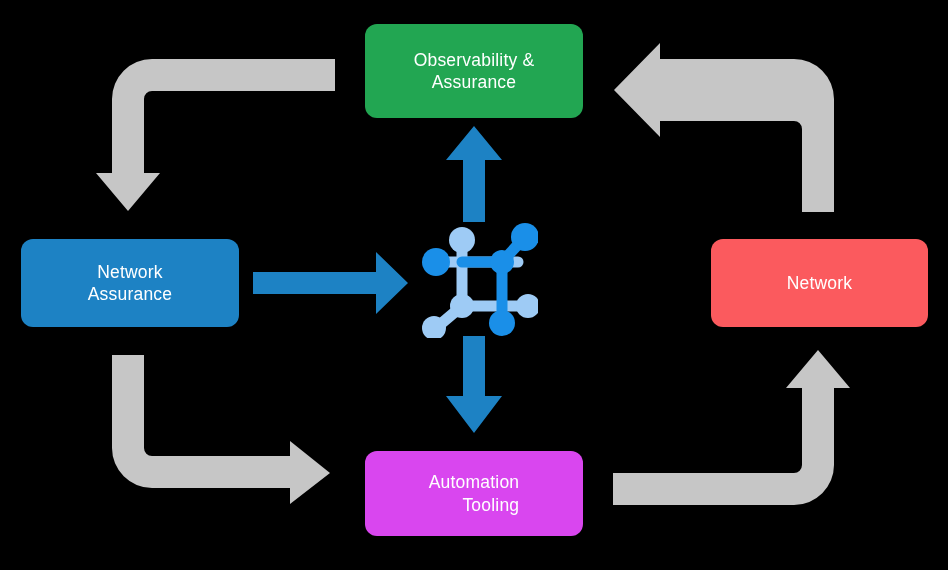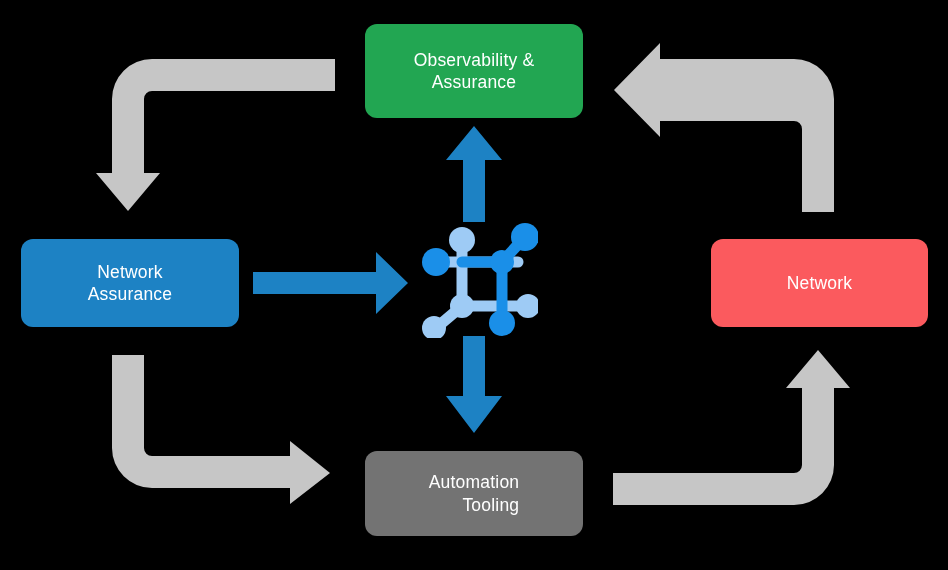--- a/index.html
+++ b/index.html
@@ -80,20 +80,20 @@
         <span style="display: block;">Assurance</span>
       </span>
   </div>
 
   <div class="node-box" id="box-infrastructure" style="background:#fb5a5e">
     <span>
         <span style="display: block;">Network</span>
       </span>
   </div>
 
-  <div class="node-box" id="box-automation" style="background:#737373">
+  <div class="node-box" id="box-automation" style="background:#d946ef">
     <span>
         <span style="display: block;">Automation</span>
         <span style="display: block; text-align: right;">Tooling</span>
       </span>
   </div>
 
 </div>
 
 </body></html>

